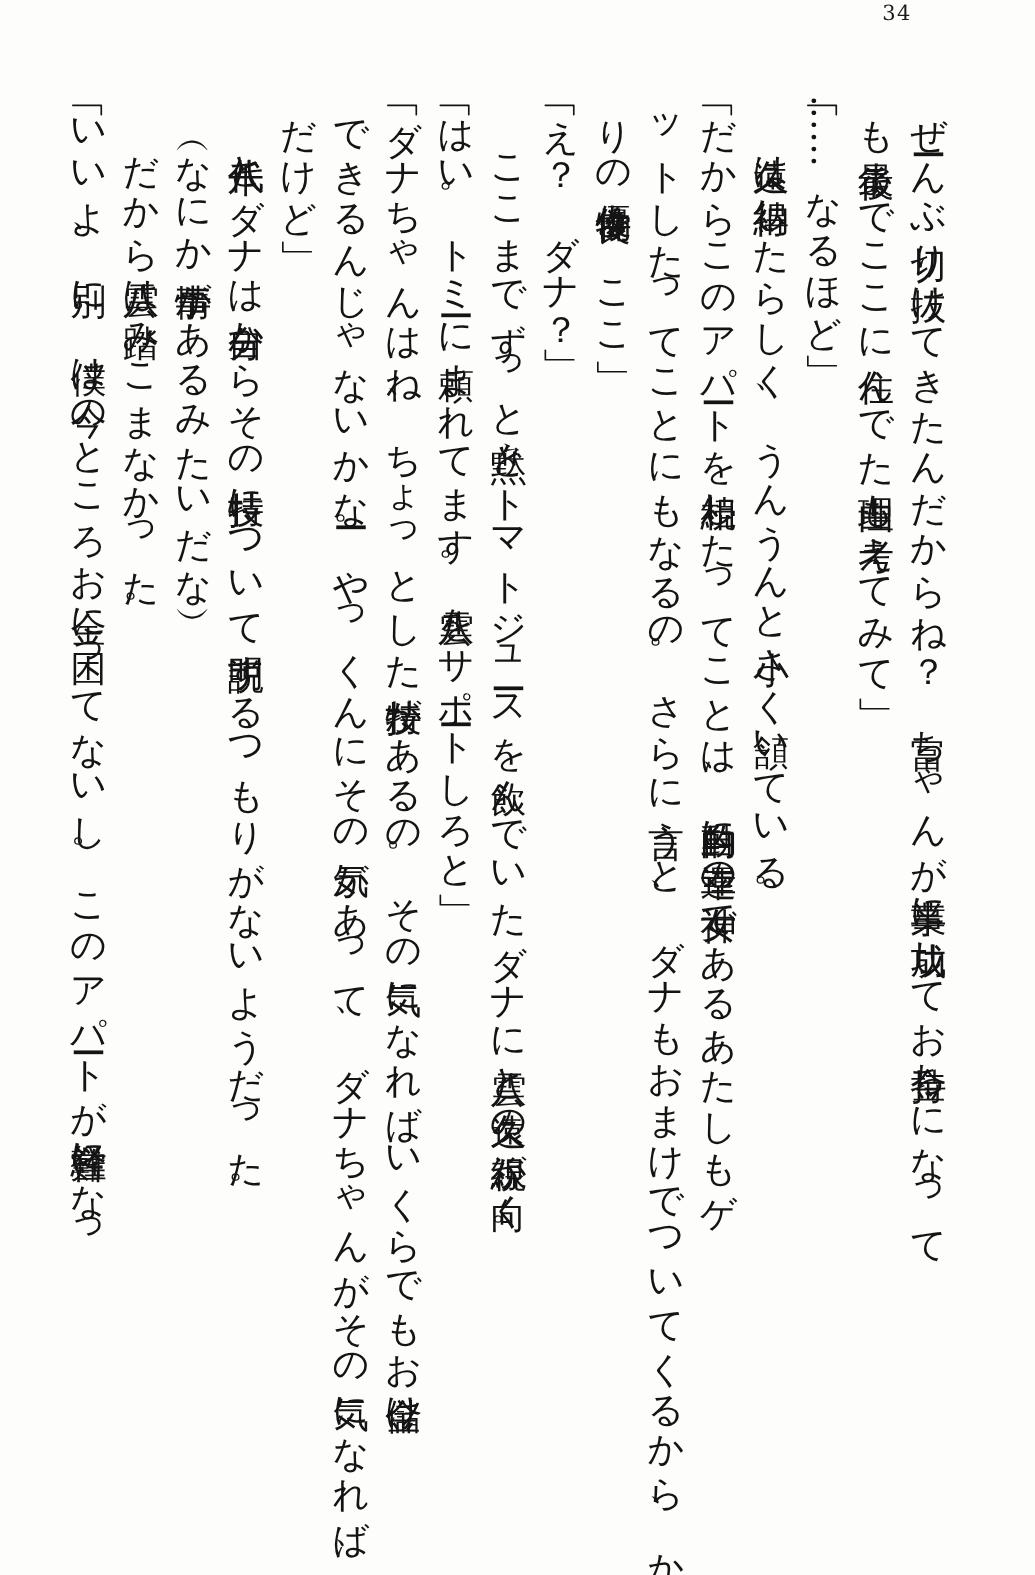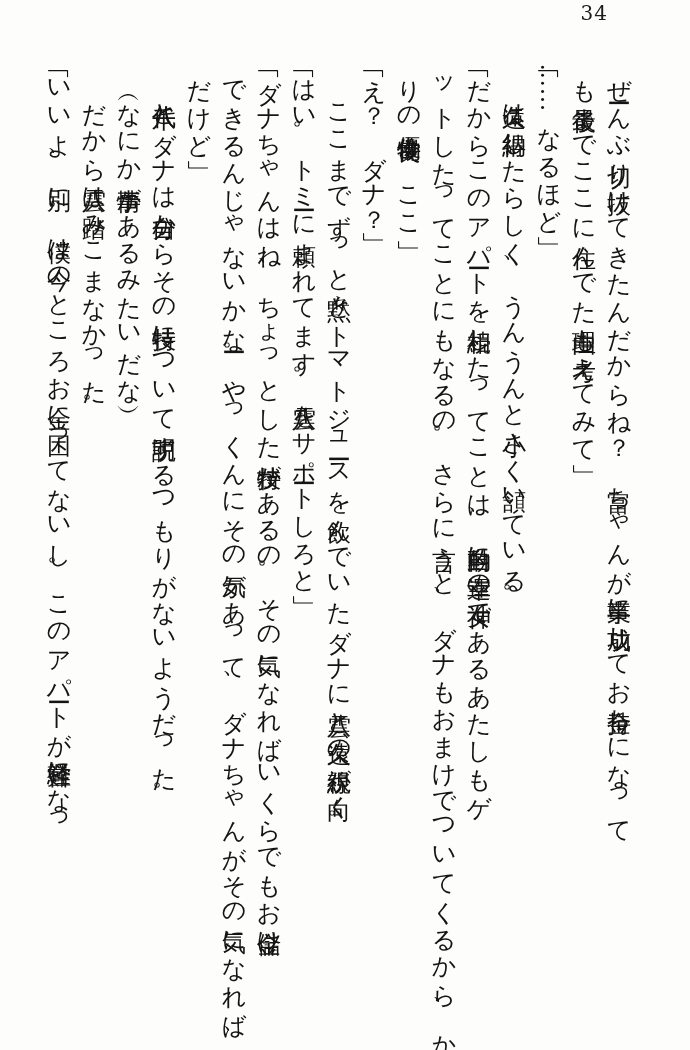--- a/index.html
+++ b/index.html
@@ -13,21 +13,21 @@
     height: 1050px;
     background: #fdfdfb;
     overflow: hidden;
     font-family: "DejaVu Serif", "Liberation Serif", serif;
     color: #141414;
   }
   .page-number {
     position: absolute;
     top: 1px;
     right: 82px;
-    font-size: 20px;
+    font-size: 14px;
     letter-spacing: 1px;
     color: #1c1c1c;
     margin-left: 11px;
   }
   .text-area {
     position: absolute;
     top: 63px;
     right: 54px;
     bottom: 28px;
     left: 36px;

